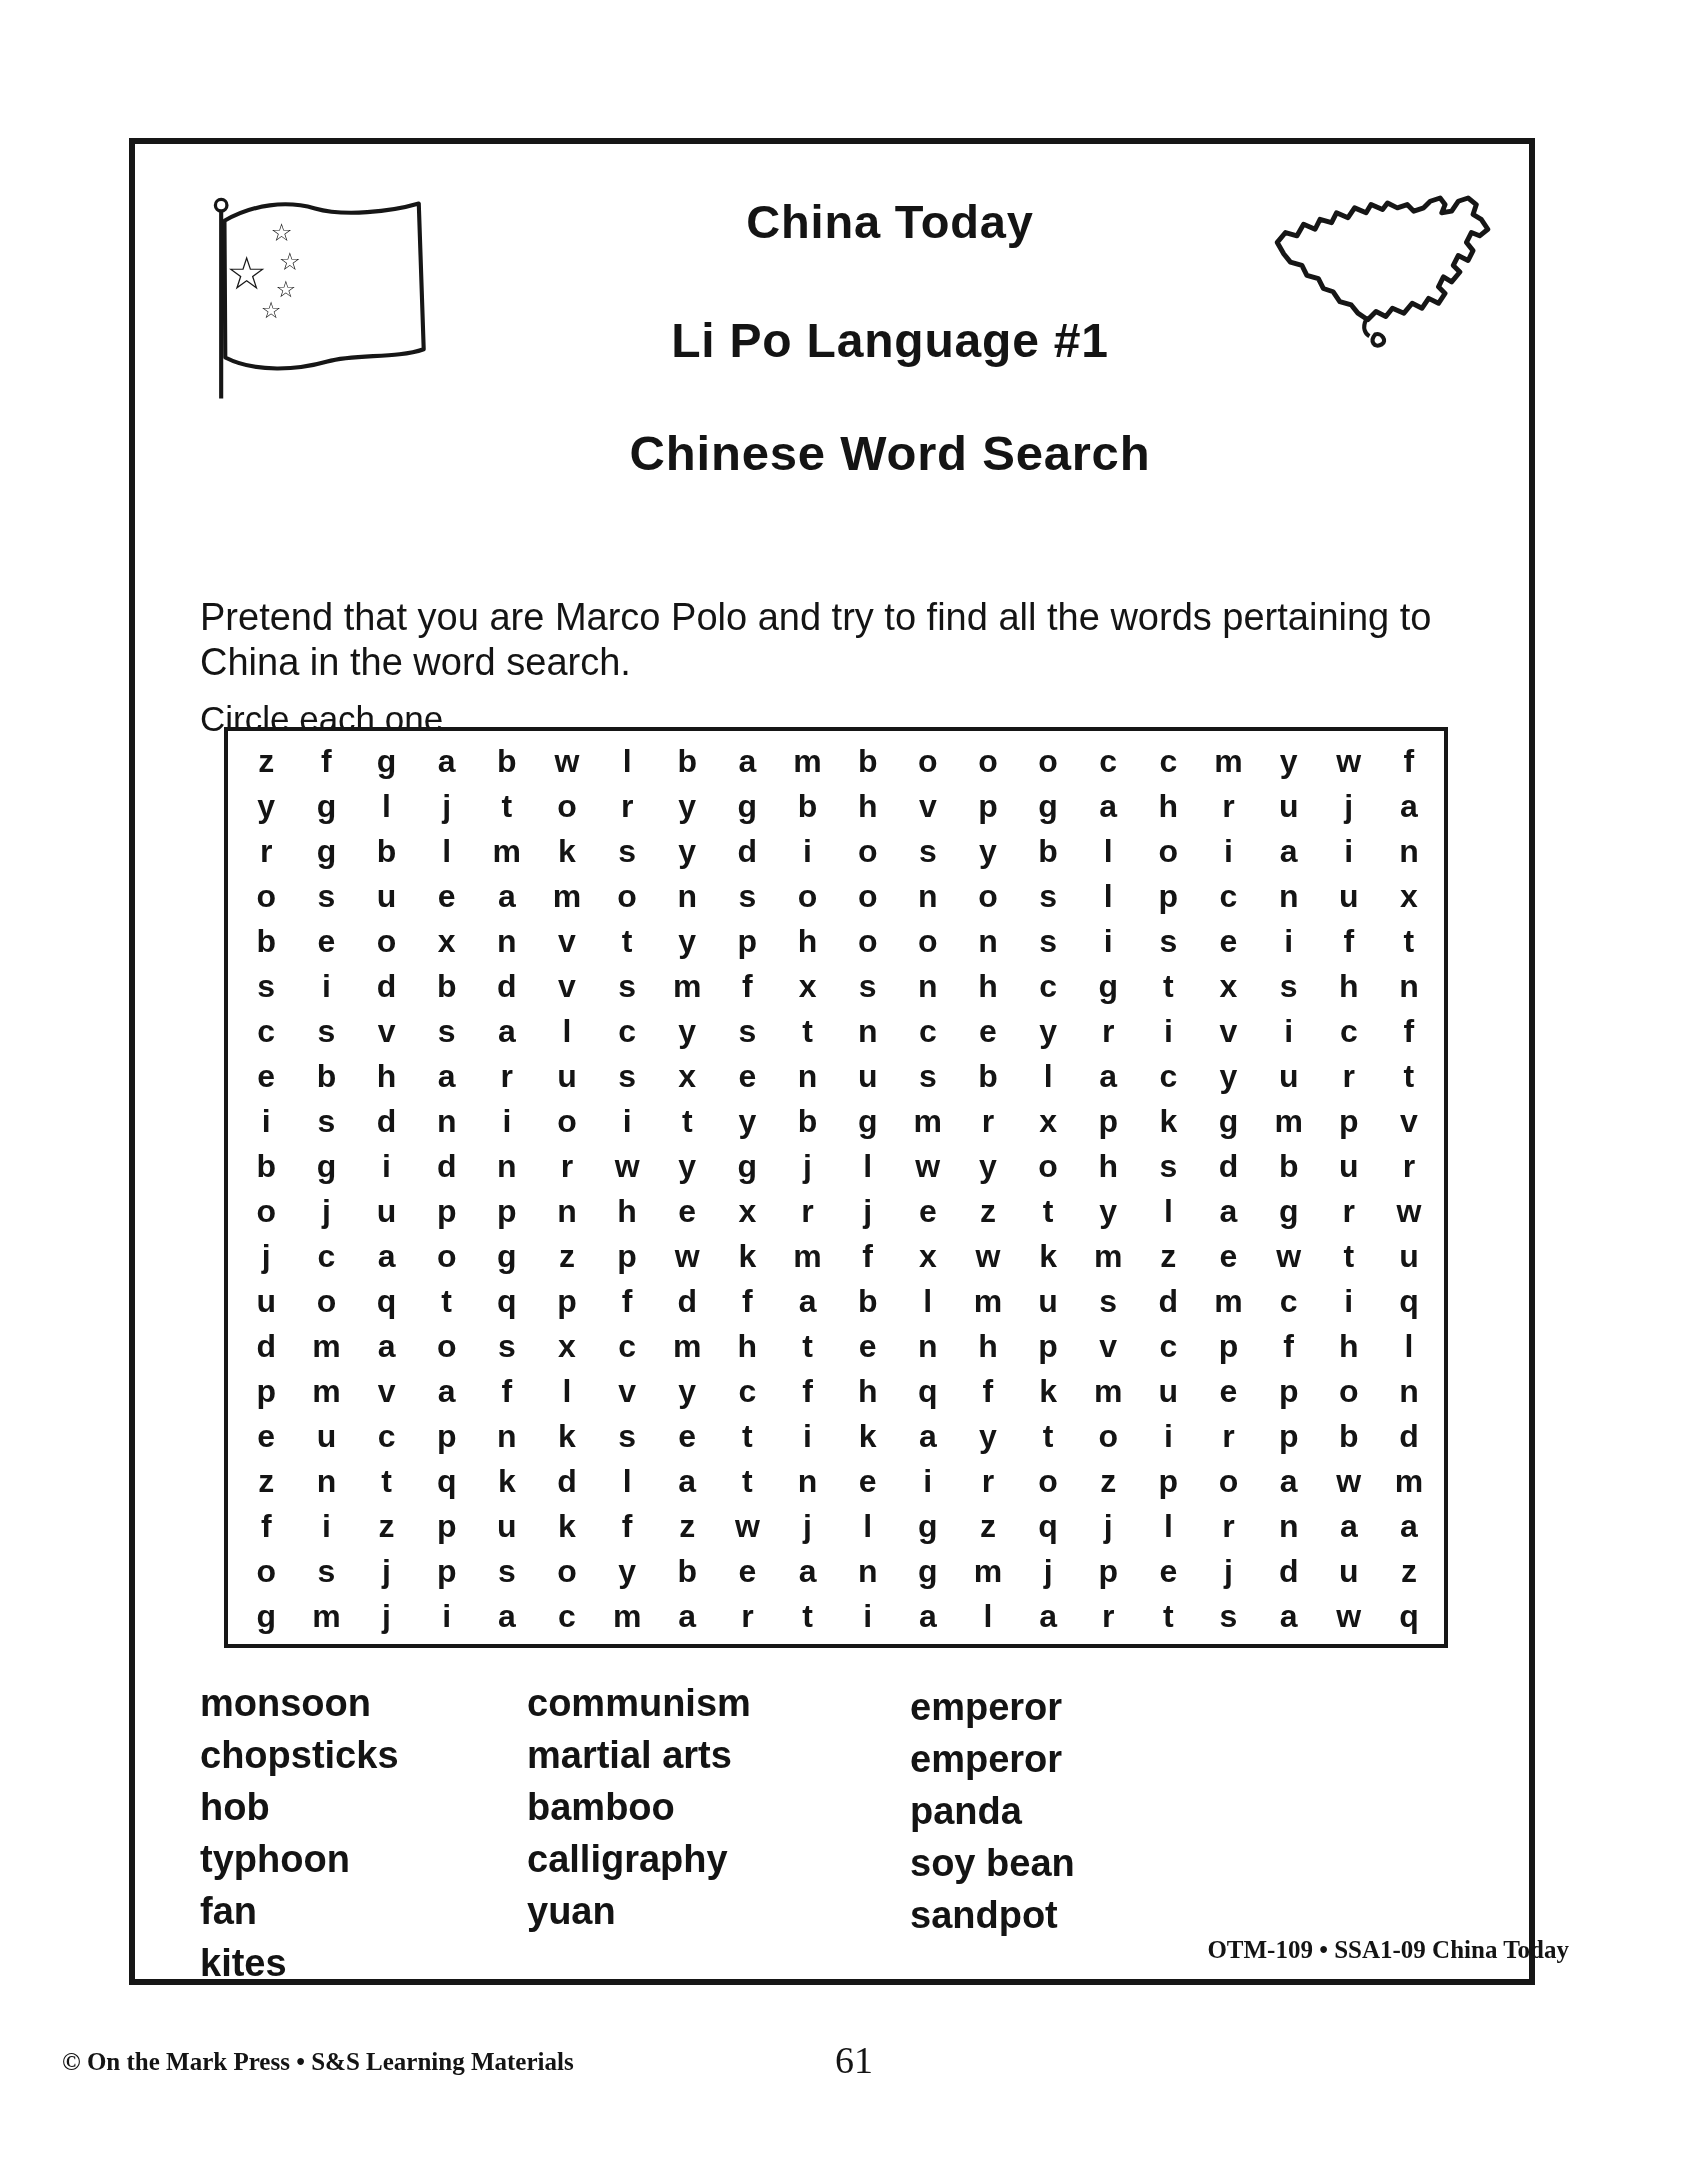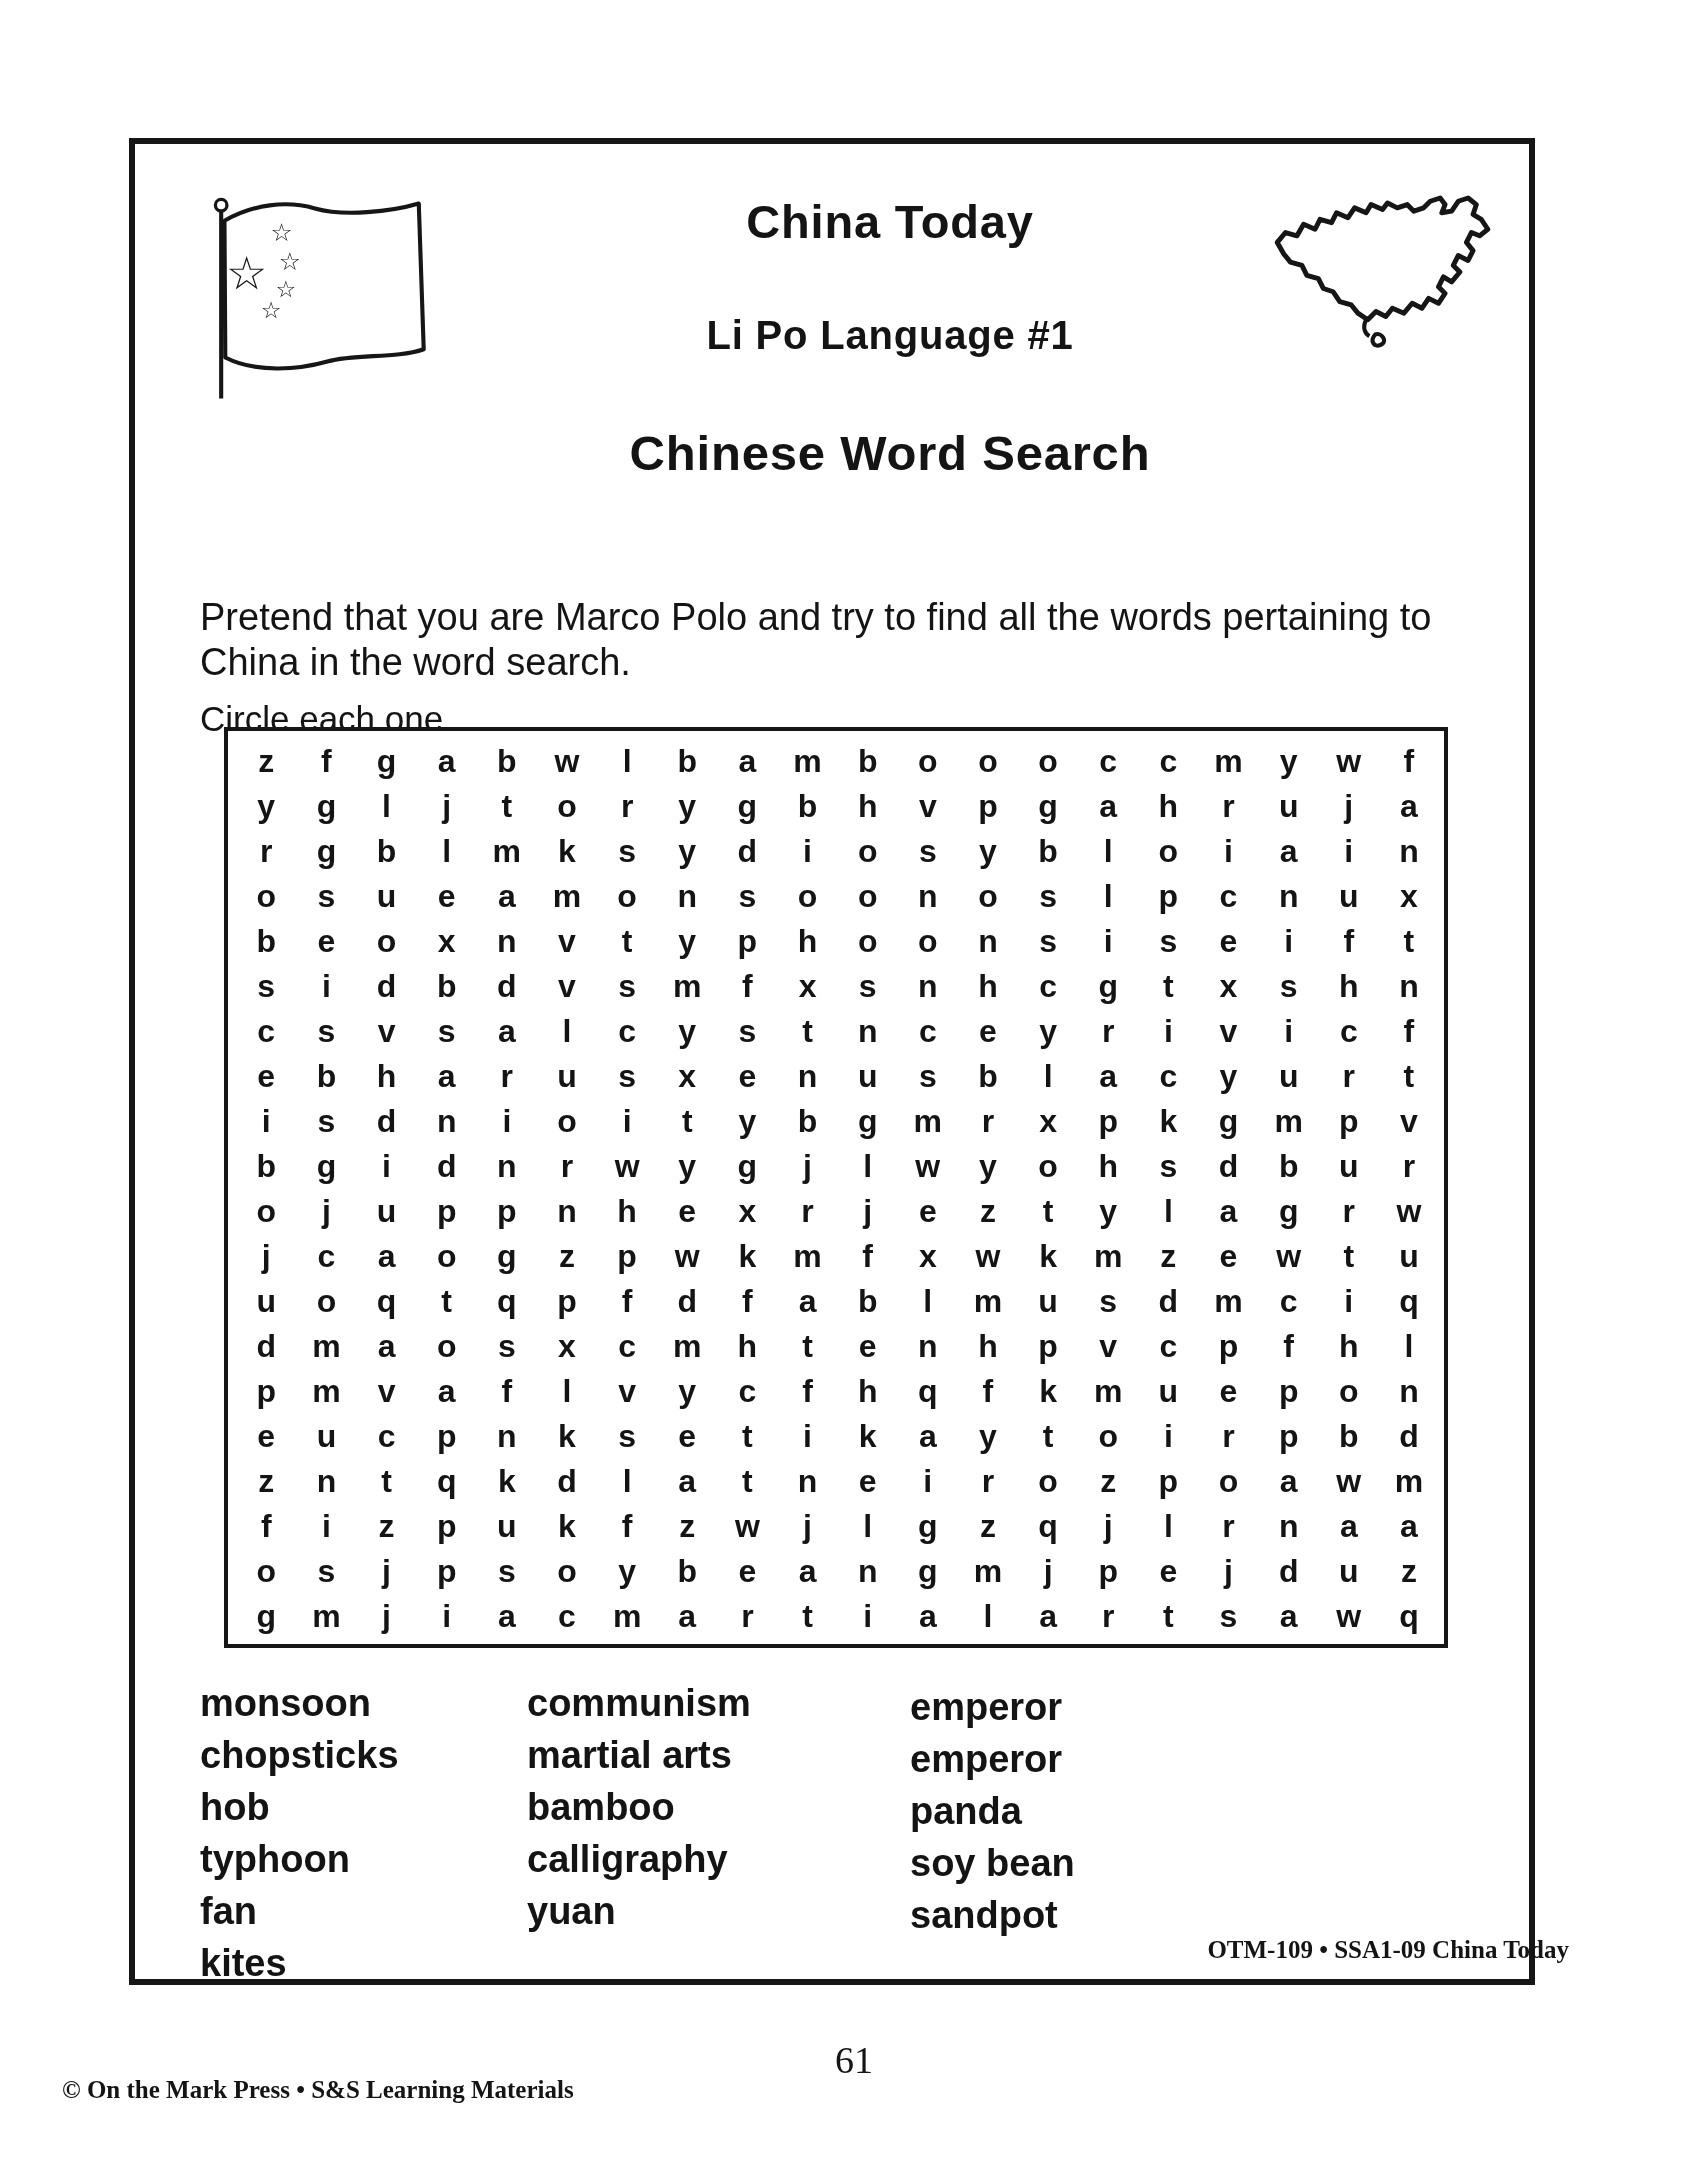--- a/index.html
+++ b/index.html
@@ -2,38 +2,38 @@
 <html style="font-size:13px"><head>
 <meta charset="utf-8">
 <style>
   html,body{margin:0;padding:0;}
   .page{position:relative;width:1687px;height:2183px;background:#ffffff;
         font-family:"Liberation Sans", sans-serif;color:#141414;overflow:hidden;}
   .frame{position:absolute;left:129px;top:138px;width:1406px;height:1847px;
          border:6.6px solid #161616;box-sizing:border-box;}
   .title{position:absolute;left:129px;width:1522px;text-align:center;font-weight:700;letter-spacing:0.8px;}
   .title1{top:194px;font-size:47px;}
-  .title2{top:313px;font-size:40px;}
+  .title2{top:313px;font-size:48px;}
   .title3{top:425px;font-size:49px;}
   .instructions{position:absolute;left:200px;top:557px;width:1318px;
                 font-size:38px;line-height:45px;}
   .note{position:absolute;left:200px;top:664px;font-size:35px;}
   .gridbox{position:absolute;left:224px;top:727px;width:1224px;height:921px;
            border:4.1px solid #161616;box-sizing:border-box;
            display:grid;grid-template-columns:repeat(20,1fr);grid-auto-rows:1fr;
            padding:8.2px 5px 5px 8.2px;}
   .cell{display:flex;align-items:center;justify-content:center;
         font-size:32px;font-weight:700;}
   .wcol{position:absolute;font-size:38px;font-weight:700;line-height:52px;white-space:nowrap;}
   .wcol0{left:200px;top:1677px;}
   .wcol1{left:527px;top:1677px;}
   .wcol2{left:910px;top:1681px;}
   .wcol3{left:1259px;top:1681px;}
   .footer-left{position:absolute;left:62px;top:2048px;
-               font-family:"Liberation Serif", serif;font-weight:700;font-size:25px;margin-top:28px;}
+               font-family:"Liberation Serif", serif;font-weight:700;font-size:25px;}
   .footer-page{position:absolute;left:774px;top:2038px;width:99px;text-align:right;
                font-family:"Liberation Serif", serif;font-size:38px;}
   .footer-right{position:absolute;right:118px;top:1936px;
                 font-family:"Liberation Serif", serif;font-weight:700;font-size:25px;}
   .flag-svg{position:absolute;left:208px;top:196px;}
   .map-svg{position:absolute;left:1246px;top:183px;}
   svg{display:block;}
 </style>
 </head>
 <body>

